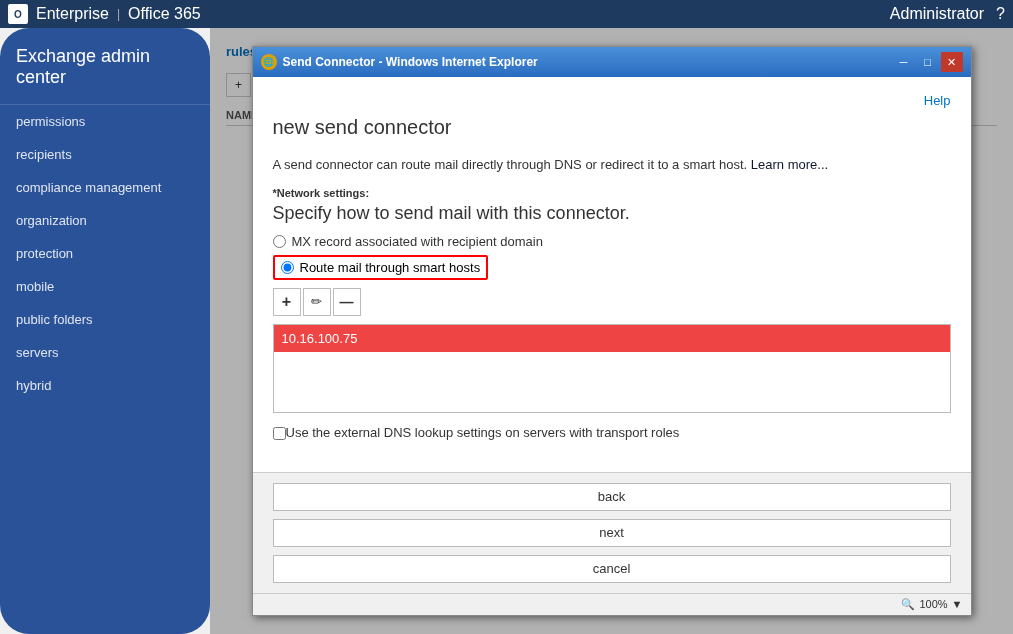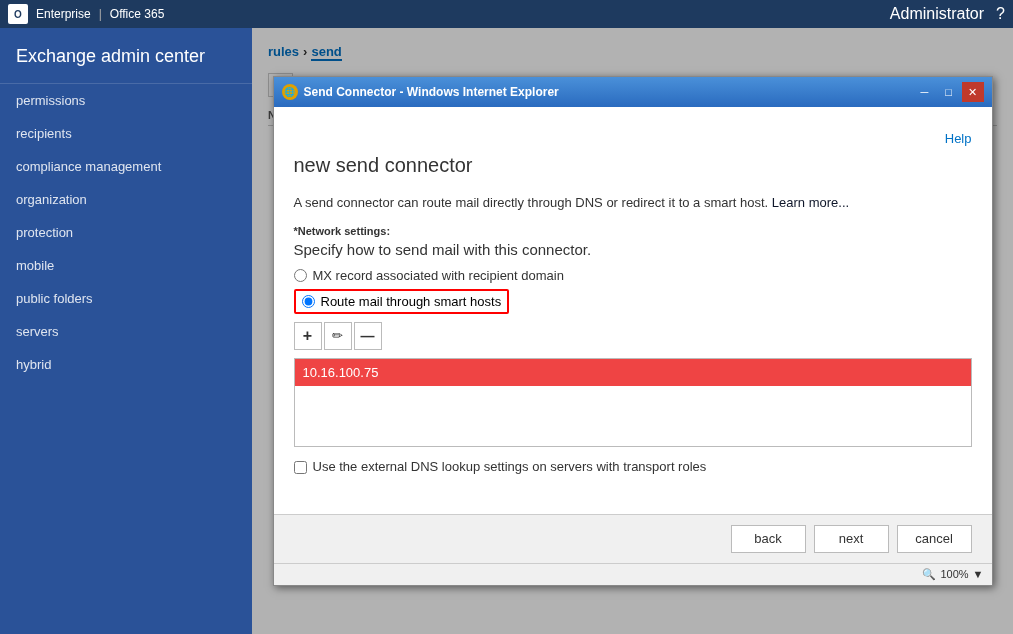--- a/index.html
+++ b/index.html
@@ -15,41 +15,42 @@
       gap: 8px;
     }
     .top-bar-logo {
       width: 20px; height: 20px;
       background: white;
       border-radius: 2px;
       display: flex; align-items: center; justify-content: center;
       font-size: 10px; font-weight: bold; color: #1e3a5f;
     }
     .top-bar-text {
-      color: white; font-size: 12px;
+      color: white; font-size: 16px;
     }
     .top-bar-separator { color: #aaa; font-size: 12px; }
     .top-bar-right {
       margin-left: auto;
       display: flex; align-items: center; gap: 12px;
     }
     .top-bar-right span { color: white; font-size: 16px; }
 
     
     .main-layout {
       display: flex;
       height: calc(634px - 28px);
     }
 
     
     .sidebar {
-      width: 252px;
+      width: 210px;
       background: #2a5298;
       padding-top: 0;
       flex-shrink: 0;
+      border-radius: 29px;
     }
     .sidebar-title {
       color: white;
       font-size: 18px;
       font-weight: 300;
       padding: 18px 16px 16px 16px;
       border-bottom: 1px solid rgba(255,255,255,0.15);
     }
     .sidebar-item {
       color: rgba(255,255,255,0.85);
@@ -127,38 +128,38 @@
       width: 22px; height: 20px;
       display: flex; align-items: center; justify-content: center;
       font-size: 11px; color: white; cursor: pointer;
       border: 1px solid transparent;
     }
     .ie-ctrl-btn.close-btn { background: #c0392b; }
 
     
     .ie-content {
       background: white;
-      padding: 24px 20px;
+      padding: 16px 20px;
       flex: 1;
     }
     .ie-help {
       text-align: right; color: #0072c6; font-size: 13px; margin-bottom: 8px; cursor: pointer;
     }
     .ie-page-title {
       font-size: 20px; font-weight: 300; color: #333; margin-bottom: 16px;
     }
     .ie-description {
       font-size: 13px; color: #333; margin-bottom: 12px; line-height: 1.5;
     }
     .ie-description a { color: #0f172a; text-decoration: none; }
     .ie-section-label {
       font-size: 11px; font-weight: bold; color: #333; margin-bottom: 4px;
     }
     .ie-section-sub {
-      font-size: 15px; color: #333; margin-bottom: 10px;
+      font-size: 18px; color: #333; margin-bottom: 10px;
     }
     .radio-option {
       display: flex; align-items: center; gap: 6px; margin-bottom: 6px; font-size: 13px; color: #333;
     }
     .radio-option input[type=radio] { cursor: pointer; }
 
     
     .highlighted-option {
       border: 2px solid red;
       padding: 3px 6px;
@@ -201,31 +202,32 @@
       font-size: 13px;
       background: #ef4444;
       color: white;
     }
     .smart-host-empty {
       height: 60px;
     }
 
     
     .checkbox-row {
-      display: flex; align-items: flex-end; gap: 6px; font-size: 13px; color: #333; margin-bottom: 16px;
+      display: flex; align-items: flex-end; font-size: 13px; color: #333; margin-bottom: 16px;
     }
 
     
     .ie-footer {
       background: #f0f0f0;
       border-top: 1px solid #ccc;
       padding: 10px 20px;
       display: flex;
       justify-content: flex-end;
       gap: 8px;
+      flex-direction: column;
     }
     .footer-btn {
       min-width: 75px;
       height: 28px;
       background: white;
       border: 1px solid #bbb;
       font-size: 13px;
       cursor: pointer;
       padding: 0 16px;
       color: #333;

